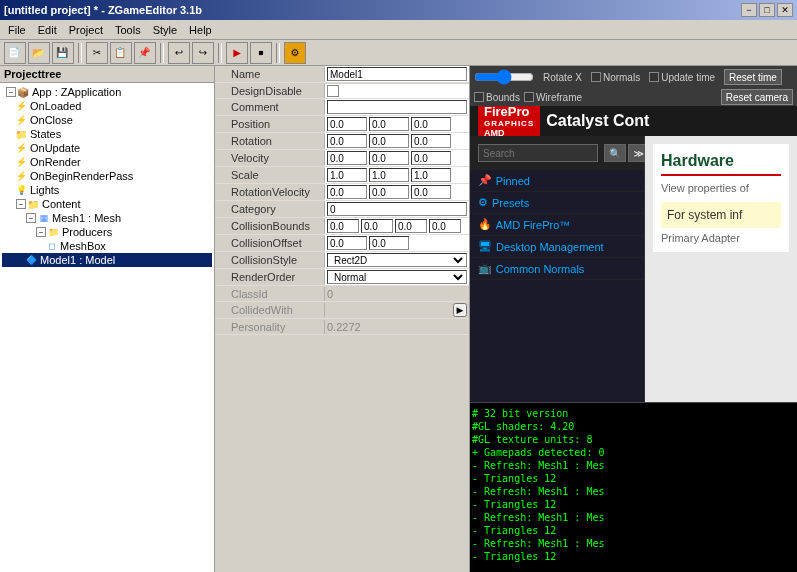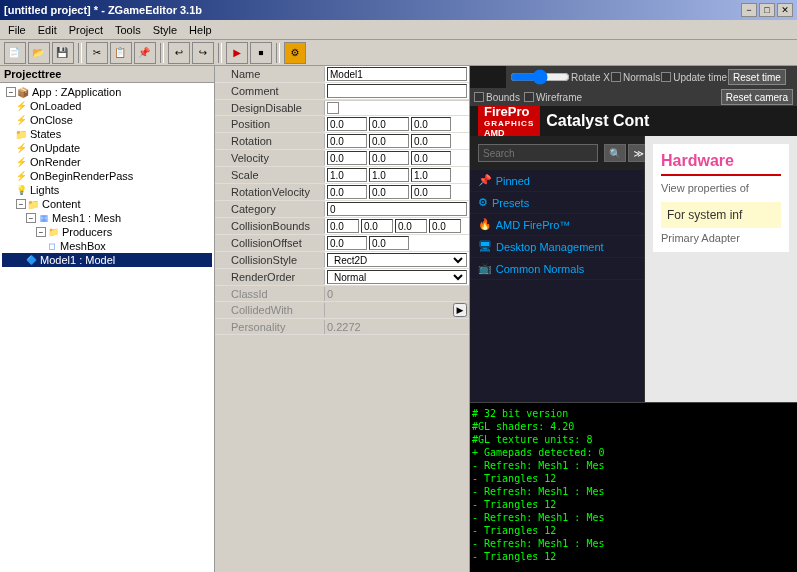--- a/index.html
+++ b/index.html
@@ -45,21 +45,21 @@
     .prop-label { width: 110px; min-width: 110px; padding: 1px 16px; font-size: 11px; color: #333; background: #d4d0c8; border-right: 1px solid #b0b0b0; }
     .prop-value { flex: 1; padding: 1px 2px; font-size: 11px; background: #fff; display: flex; align-items: center; gap: 2px; }
     .prop-value.disabled { background: #d4d0c8; color: #888; }
     .prop-input { border: 1px inset #888; background: #fff; font-size: 10px; height: 14px; padding: 0 2px; }
     .prop-input-sm { width: 40px; }
     .prop-input-full { width: 100%; }
     .prop-checkbox { width: 12px; height: 12px; border: 1px solid #888; background: #fff; }
 
     
     .viewport { flex: 1; background: #1a1a1a; position: relative; overflow: hidden; display: flex; flex-direction: column; }
-    .viewport-toolbar { background: #3a3a3a; display: flex; align-items: center; padding: 2px 4px; gap: 1px; height: 22px; margin-left: 36px; }
+    .viewport-toolbar { background: #3a3a3a; display: flex; align-items: center; padding: 2px 4px; gap: 9px; height: 22px; }
     .vp-btn { background: #555; border: 1px solid #888; color: #fff; font-size: 10px; padding: 1px 4px; cursor: pointer; height: 16px; display: flex; align-items: center; }
     .vp-checkbox-label { color: #ccc; font-size: 10px; display: flex; align-items: flex-start; gap: 2px; }
     .vp-cb { width: 10px; height: 10px; border: 1px solid #888; background: #333; }
     .viewport-main { flex: 1; position: relative; overflow: hidden; }
 
     
     .amd-overlay { position: absolute; top: 0; left: 0; right: 0; bottom: 0; background: #000; }
     .amd-top { background: #1a1a1a; height: 30px; display: flex; align-items: center; padding: 0 8px; }
     .amd-content { display: flex; height: calc(100% - 30px); }
     .amd-left { width: 175px; background: #1a1a2a; border-right: 1px solid #333; }
@@ -202,30 +202,30 @@
     <div class="prop-content">
 
       <div class="prop-row">
         <div class="prop-label">Name</div>
         <div class="prop-value">
           <input class="prop-input prop-input-full" value="Model1" style="">
         </div>
       </div>
 
       <div class="prop-row">
+        <div class="prop-label">DesignDisable</div>
+        <div class="prop-value">
+          <div class="prop-checkbox"></div>
+        </div>
+      </div>
+
+      <div class="prop-row">
         <div class="prop-label">Comment</div>
         <div class="prop-value">
           <input class="prop-input prop-input-full" value="" style="">
-        </div>
-      </div>
-
-      <div class="prop-row">
-        <div class="prop-label">DesignDisable</div>
-        <div class="prop-value">
-          <div class="prop-checkbox"></div>
         </div>
       </div>
 
       <div class="prop-row">
         <div class="prop-label">Position</div>
         <div class="prop-value">
           <input class="prop-input prop-input-sm" value="0.0" style="">
           <input class="prop-input prop-input-sm" value="0.0" style="">
           <input class="prop-input prop-input-sm" value="0.0" style="">
         </div>
@@ -406,21 +406,21 @@
               <span>Desktop Management</span>
             </div>
             <div class="amd-menu-item">
               <span>📺</span>
               <span>Common Normals</span>
             </div>
           </div>
 
           <div class="amd-right">
             <div class="hardware-panel">
-              <div class="hardware-title" style="color:#ec4899;font-size:16px;font-weight:bold;border-bottom:2px solid #cc0000;padding-bottom:4px;margin-bottom:6px;">Hardware</div>
+              <div class="hardware-title" style="color:#14532d;font-size:16px;font-weight:bold;border-bottom:2px solid #cc0000;padding-bottom:4px;margin-bottom:6px;">Hardware</div>
               <div class="view-props">View properties of</div>
               <div class="for-system">For system inf</div>
               <div class="primary-adapter">Primary Adapter</div>
             </div>
           </div>
         </div>
 
       </div>
 
       <div class="log-panel">

